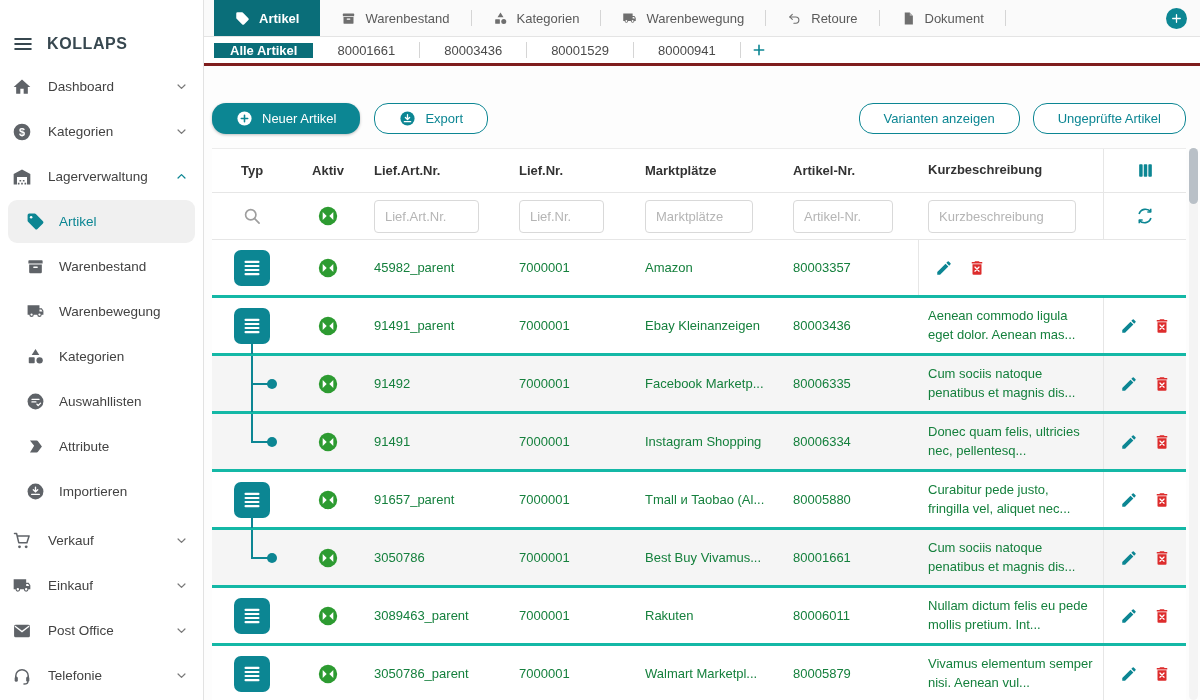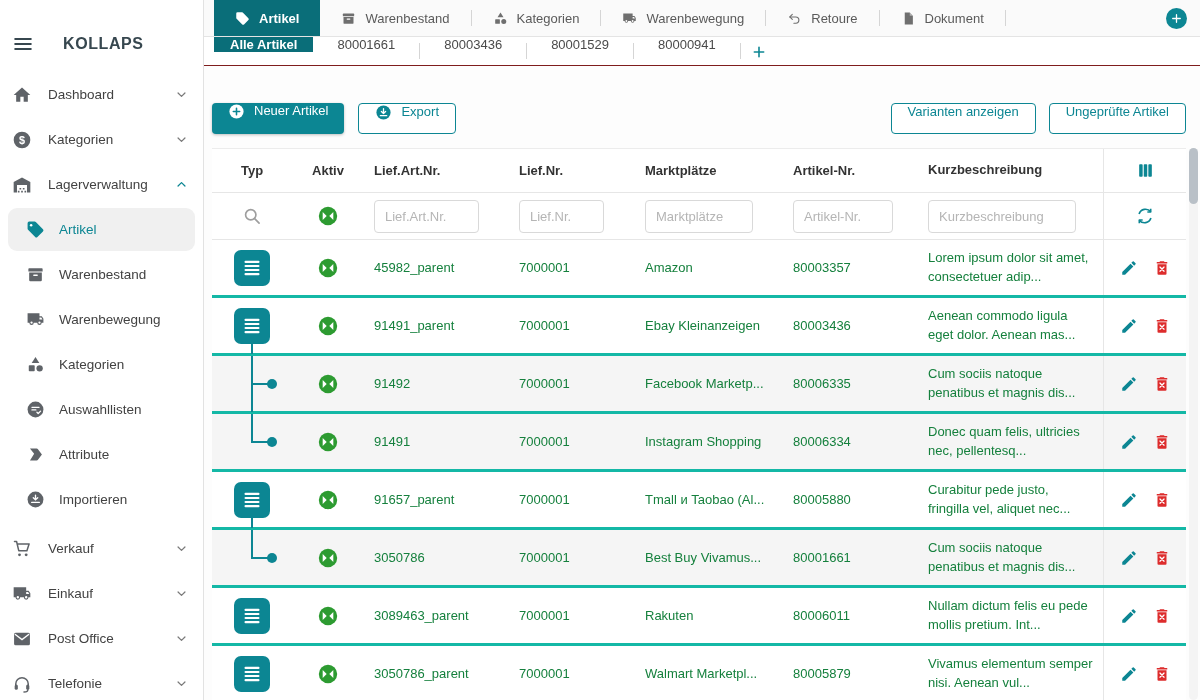--- a/index.html
+++ b/index.html
@@ -4,21 +4,21 @@
 <style>
   *{box-sizing:border-box;margin:0;padding:0}
   html,body{width:1200px;height:700px;overflow:hidden}
   body{font-family:"Liberation Sans",sans-serif;background:#fff;color:#424242;font-size:13px}
   .app{display:flex;width:1200px;height:700px}
   svg{display:block;width:100%;height:100%}
   .ic{display:inline-block;flex:none}
 
   
   aside{width:204px;flex:none;border-right:1px solid #e2e2e2;background:#fff;padding-top:28px;overflow:hidden}
-  .brand-row{display:flex;align-items:center;gap:29px;padding-left:12px;height:32px;margin-bottom:12px}
+  .brand-row{display:flex;align-items:center;gap:13px;padding-left:12px;height:32px;margin-bottom:4px}
   .brand-row .ic{width:22px;height:22px;color:#37474f}
   .brand{font-size:16px;font-weight:bold;color:#37474f;letter-spacing:.6px}
   .nav-item{display:flex;align-items:center;height:45px;padding:0 14px 0 12px;gap:16px;font-size:13.5px;color:#424242;cursor:pointer}
   .nav-item .nicon{width:20px;height:20px;color:#5f6368}
   .nav-item .chev{margin-left:auto;width:15px;height:15px;color:#7a7a7a}
   .nav-item .chev.up{transform:rotate(180deg);color:#0C8693}
   .sub-item{display:flex;align-items:center;height:45px;padding:0 14px 0 26px;gap:14px;font-size:13.5px;color:#424242;cursor:pointer}
   .sub-item .nicon{width:19px;height:19px;color:#5f6368}
   .sub-item.active{background:#f0f0f0;border-radius:9px;margin:1px 8px;height:43px;padding-left:18px;color:#0C8693}
   .sub-item.active .nicon{color:#0C8693}
@@ -26,28 +26,28 @@
 
   
   main{flex:1;display:flex;flex-direction:column;position:relative;min-width:0}
   .tabbar{height:37px;flex:none;background:#fafafa;border-bottom:1px solid #e4e4e4;display:flex;align-items:stretch;padding-left:10px}
   .tab{display:flex;align-items:center;gap:9px;padding:0 21px;color:#5a5a5a;cursor:pointer;white-space:nowrap}
   .tab .ticon{width:15px;height:15px;color:#6f6f6f}
   .tab.active{background:#0A6E79;color:#fff;font-weight:bold}
   .tab.active .ticon{color:#fff}
   .tsep{width:1px;height:16px;background:#d5d5d5;align-self:center}
   .addtab{margin-left:auto;margin-right:13px;align-self:center;width:21px;height:21px;border-radius:50%;background:#0C8693;color:#fff;border:none;padding:4px;cursor:pointer}
-  .subtabbar{height:29px;flex:none;background:#fff;border-bottom:1px solid #7f1d1d;display:flex;align-items:flex-start;padding-left:10px}
+  .subtabbar{height:29px;flex:none;background:#fff;border-bottom:3px solid #7f1d1d;display:flex;align-items:center;padding-left:10px}
   .subtab{display:flex;align-items:center;padding:0 24px;color:#4a4a4a;cursor:pointer}
   .subtab.active{background:#0A6E79;color:#fff;font-weight:bold;padding:0 16px}
   .subadd{width:36px;color:#0C8693;border:none;background:none;padding:7px 10px;cursor:pointer}
 
   .content{flex:1;background:#fdfdfd;padding:0 14px 0 8px;position:relative;min-height:0}
   .toolbar{display:flex;align-items:center;margin-top:37px;height:31px}
-  .btn{height:31px;border-radius:4px;font-size:13px;display:inline-flex;align-items:flex-start;gap:9px;padding:0 16px;cursor:pointer;font-family:inherit}
+  .btn{height:31px;border-radius:14px;font-size:13px;display:inline-flex;align-items:center;gap:9px;padding:0 24px;cursor:pointer;font-family:inherit}
   .btn .bicon{width:17px;height:17px}
   .btn-primary{background:#0C8693;color:#fff;border:none;box-shadow:0 1px 3px rgba(0,0,0,.25)}
   .btn-outline{background:#fff;color:#0C8693;border:1px solid #0C8693}
   .tb-left{display:flex;gap:14px}
   .tb-right{margin-left:auto;display:flex;gap:13px}
 
   
   .table{margin-top:14px;background:#fff;border-top:1px solid #ececec}
   .thead,.tfilter,.trow{display:flex;align-items:center}
   .thead{height:44px;border-bottom:1px solid #e6e6e6;font-weight:bold;color:#333}
@@ -548,21 +548,20 @@
               <span class="act-ico ic">
                 <svg viewBox="0 0 24 24">
                   <use href="#i-active"></use>
                 </svg>
               </span>
             </div>
           <div class="cell c-liefart">45982_parent</div>
           <div class="cell c-liefnr">7000001</div>
           <div class="cell c-markt">Amazon</div>
           <div class="cell c-artnr">80003357</div>
-          <div class="cell c-kurz">Lorem ipsum dolor sit amet, consectetuer adip...</div>
           <div class="c-actions">
             <button class="act-btn edit ic">
                 <svg viewBox="0 0 24 24">
                   <use href="#i-pencil"></use>
                 </svg>
               </button>
             <button class="act-btn del ic">
                 <svg viewBox="0 0 24 24">
                   <use href="#i-trash"></use>
                 </svg>

